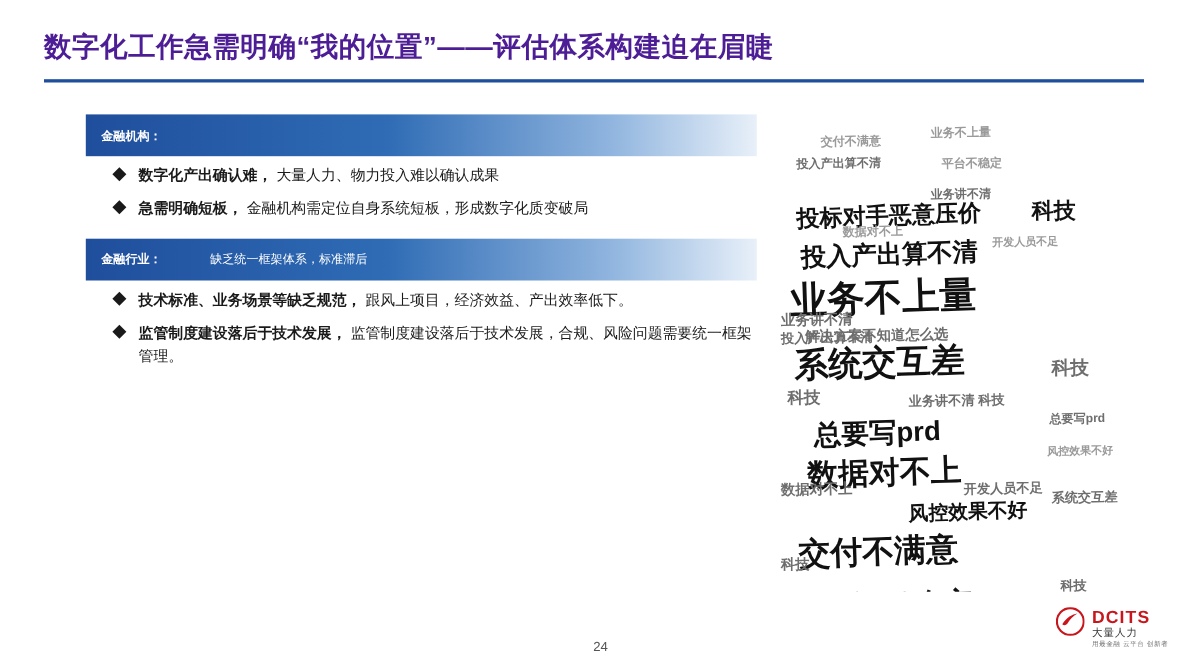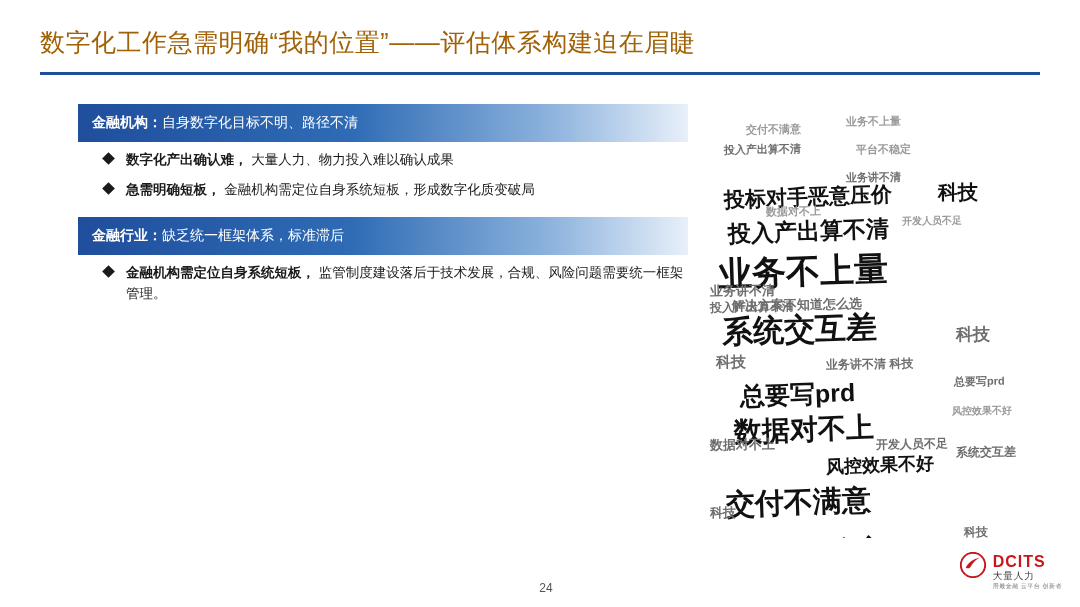--- a/index.html
+++ b/index.html
@@ -15,22 +15,22 @@
     background: #ffffff;
   }
   
   .title-wrap {
     position: absolute;
     left: 40px; top: 26px;
     width: 1000px;
   }
   .title-text {
     font-size: 25px;
-    font-weight: normal;
-    color: #a16207;
+    font-weight: bold;
+    color: #4c1d95;
     letter-spacing: 0.5px;
     white-space: nowrap;
   }
   .title-rule {
     position: absolute;
     left: 40px; top: 72px;
     width: 1000px; height: 3px;
     background: #1f4e9c;
   }
   
@@ -41,22 +41,23 @@
   }
   .section { margin-bottom: 16px; }
   .section-header {
     position: relative;
     height: 38px;
     display: flex;
     align-items: center;
     padding-left: 14px;
     background: linear-gradient(to right, #1f4e9c 0%, #2f6cb5 45%, #8fb4de 78%, #e8f0f9 100%);
     color: #ffffff;
-    font-size: 14px;
+    font-size: 11px;
     white-space: nowrap;
+    gap: 44px;
   }
   .section-header .bold { font-weight: bold; }
   .bullets { margin-top: 8px; padding-left: 26px; }
   .bullet {
     position: relative;
     padding-left: 22px;
     margin-bottom: 9px;
     font-size: 13.5px;
     line-height: 1.55;
     color: #1a1a1a;
@@ -123,21 +124,20 @@
   <div class="title-wrap">
     <div class="title-text">数字化工作急需明确“我的位置”——评估体系构建迫在眉睫</div>
   </div>
   <div class="title-rule"></div>
 
   <div class="left-col">
 
     <div class="section">
       <div class="section-header">
         <span class="bold">金融机构：</span>
-        <span>自身数字化目标不明、路径不清</span>
       </div>
       <div class="bullets">
         <div class="bullet">
           <span class="diamond"></span>
           <span class="lead">数字化产出确认难，</span>
           <span>大量人力、物力投入难以确认成果</span>
         </div>
         <div class="bullet">
           <span class="diamond"></span>
           <span class="lead">急需明确短板，</span>
@@ -147,21 +147,26 @@
     </div>
 
     <div class="section">
       <div class="section-header">
         <span class="bold">金融行业：</span>
         <span>缺乏统一框架体系，标准滞后</span>
       </div>
       <div class="bullets">
         <div class="bullet">
           <span class="diamond"></span>
-          <span class="lead">金融机构需定位自身系统短板，</span>
+          <span class="lead">技术标准、业务场景等缺乏规范，</span>
+          <span>跟风上项目，经济效益、产出效率低下。</span>
+        </div>
+        <div class="bullet">
+          <span class="diamond"></span>
+          <span class="lead">监管制度建设落后于技术发展，</span>
           <span>监管制度建设落后于技术发展，合规、风险问题需要统一框架管理。</span>
         </div>
       </div>
     </div>
 
     <div class="section">
     </div>
 
   </div>
 

